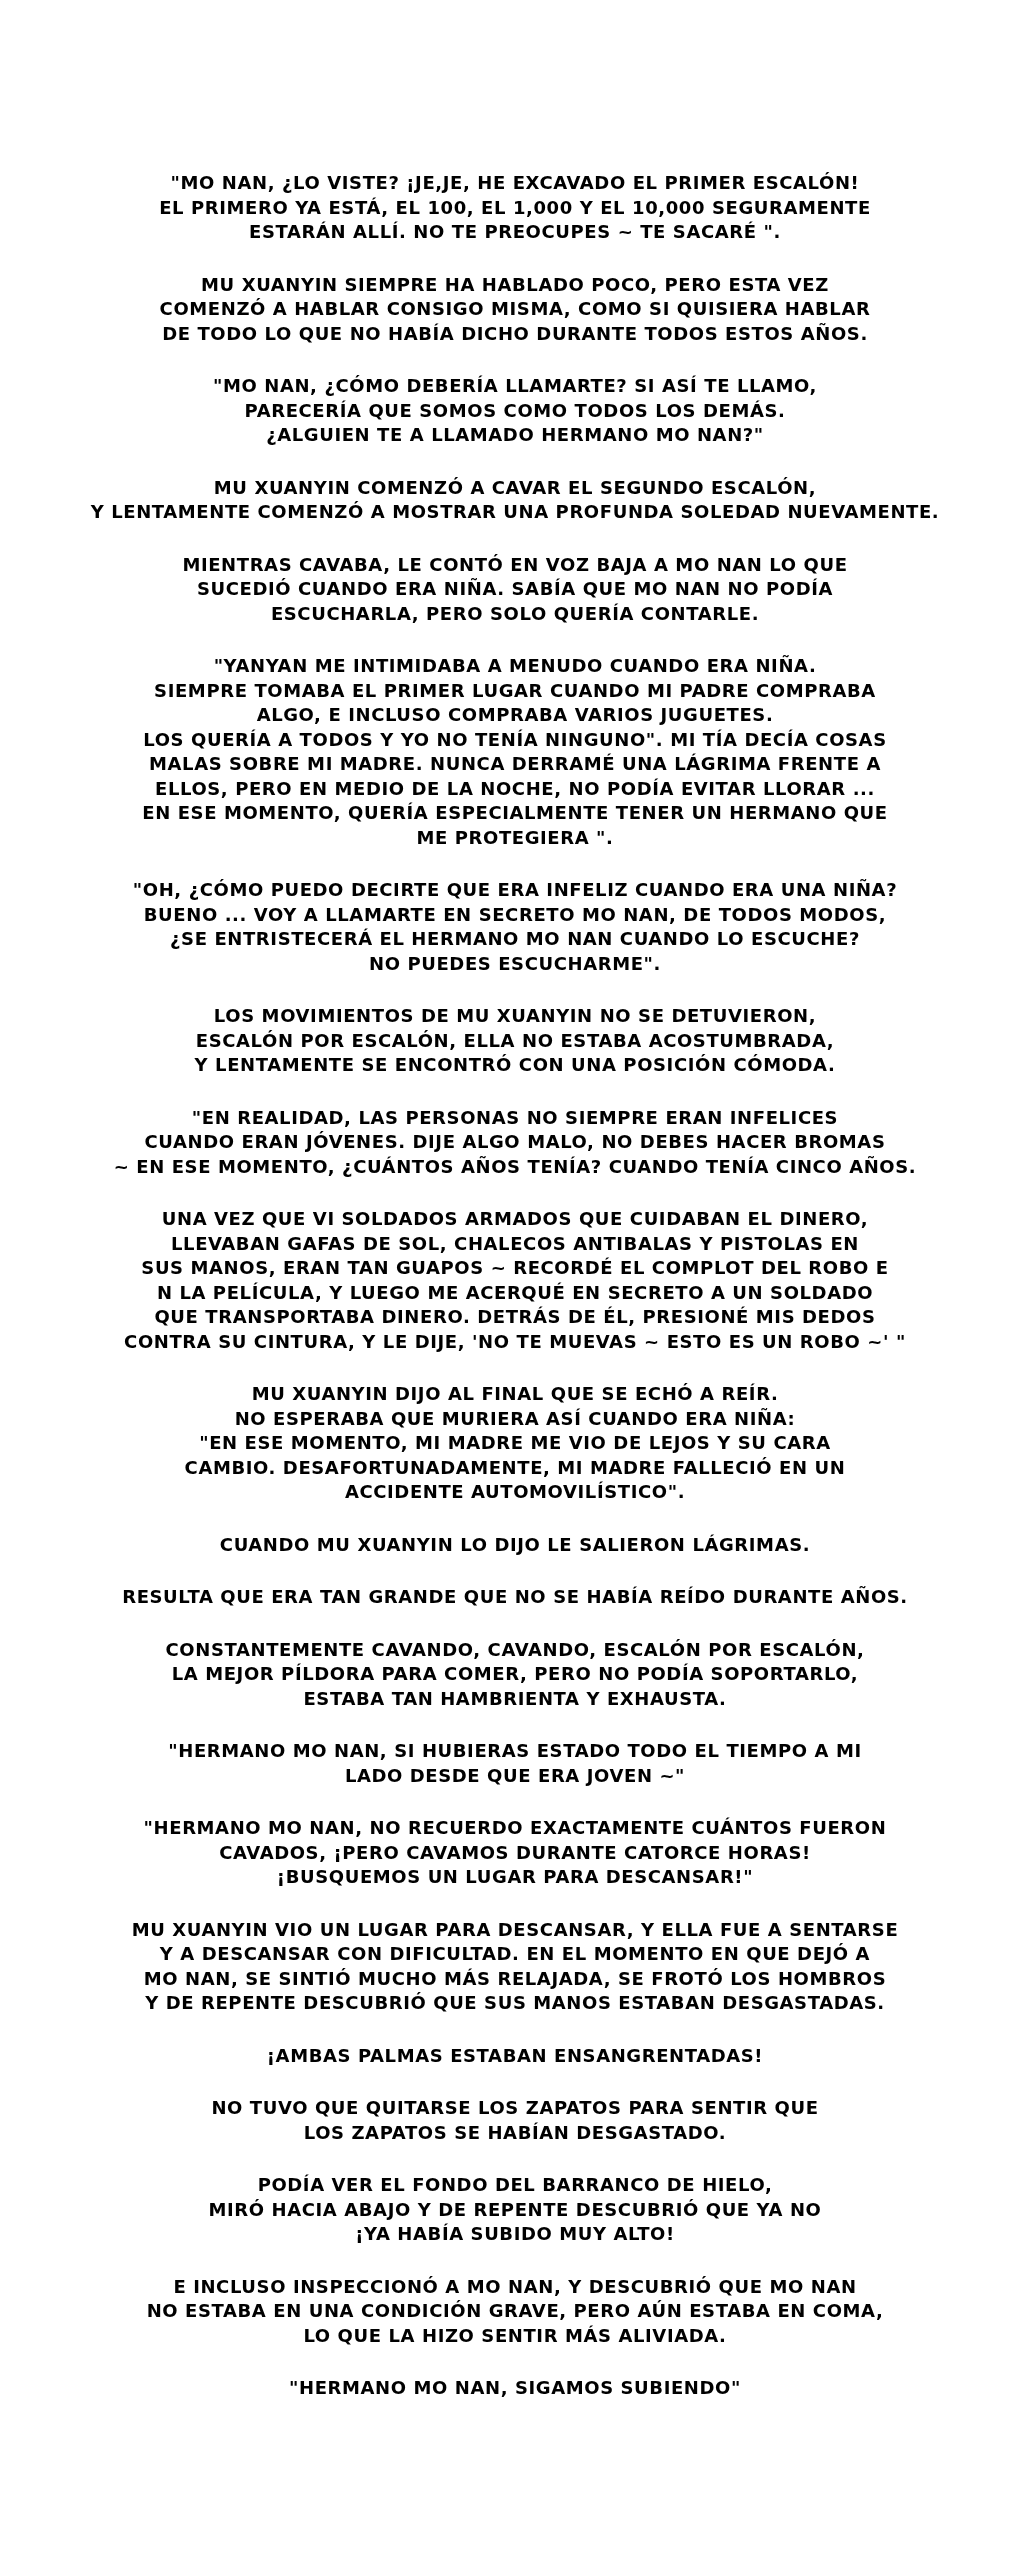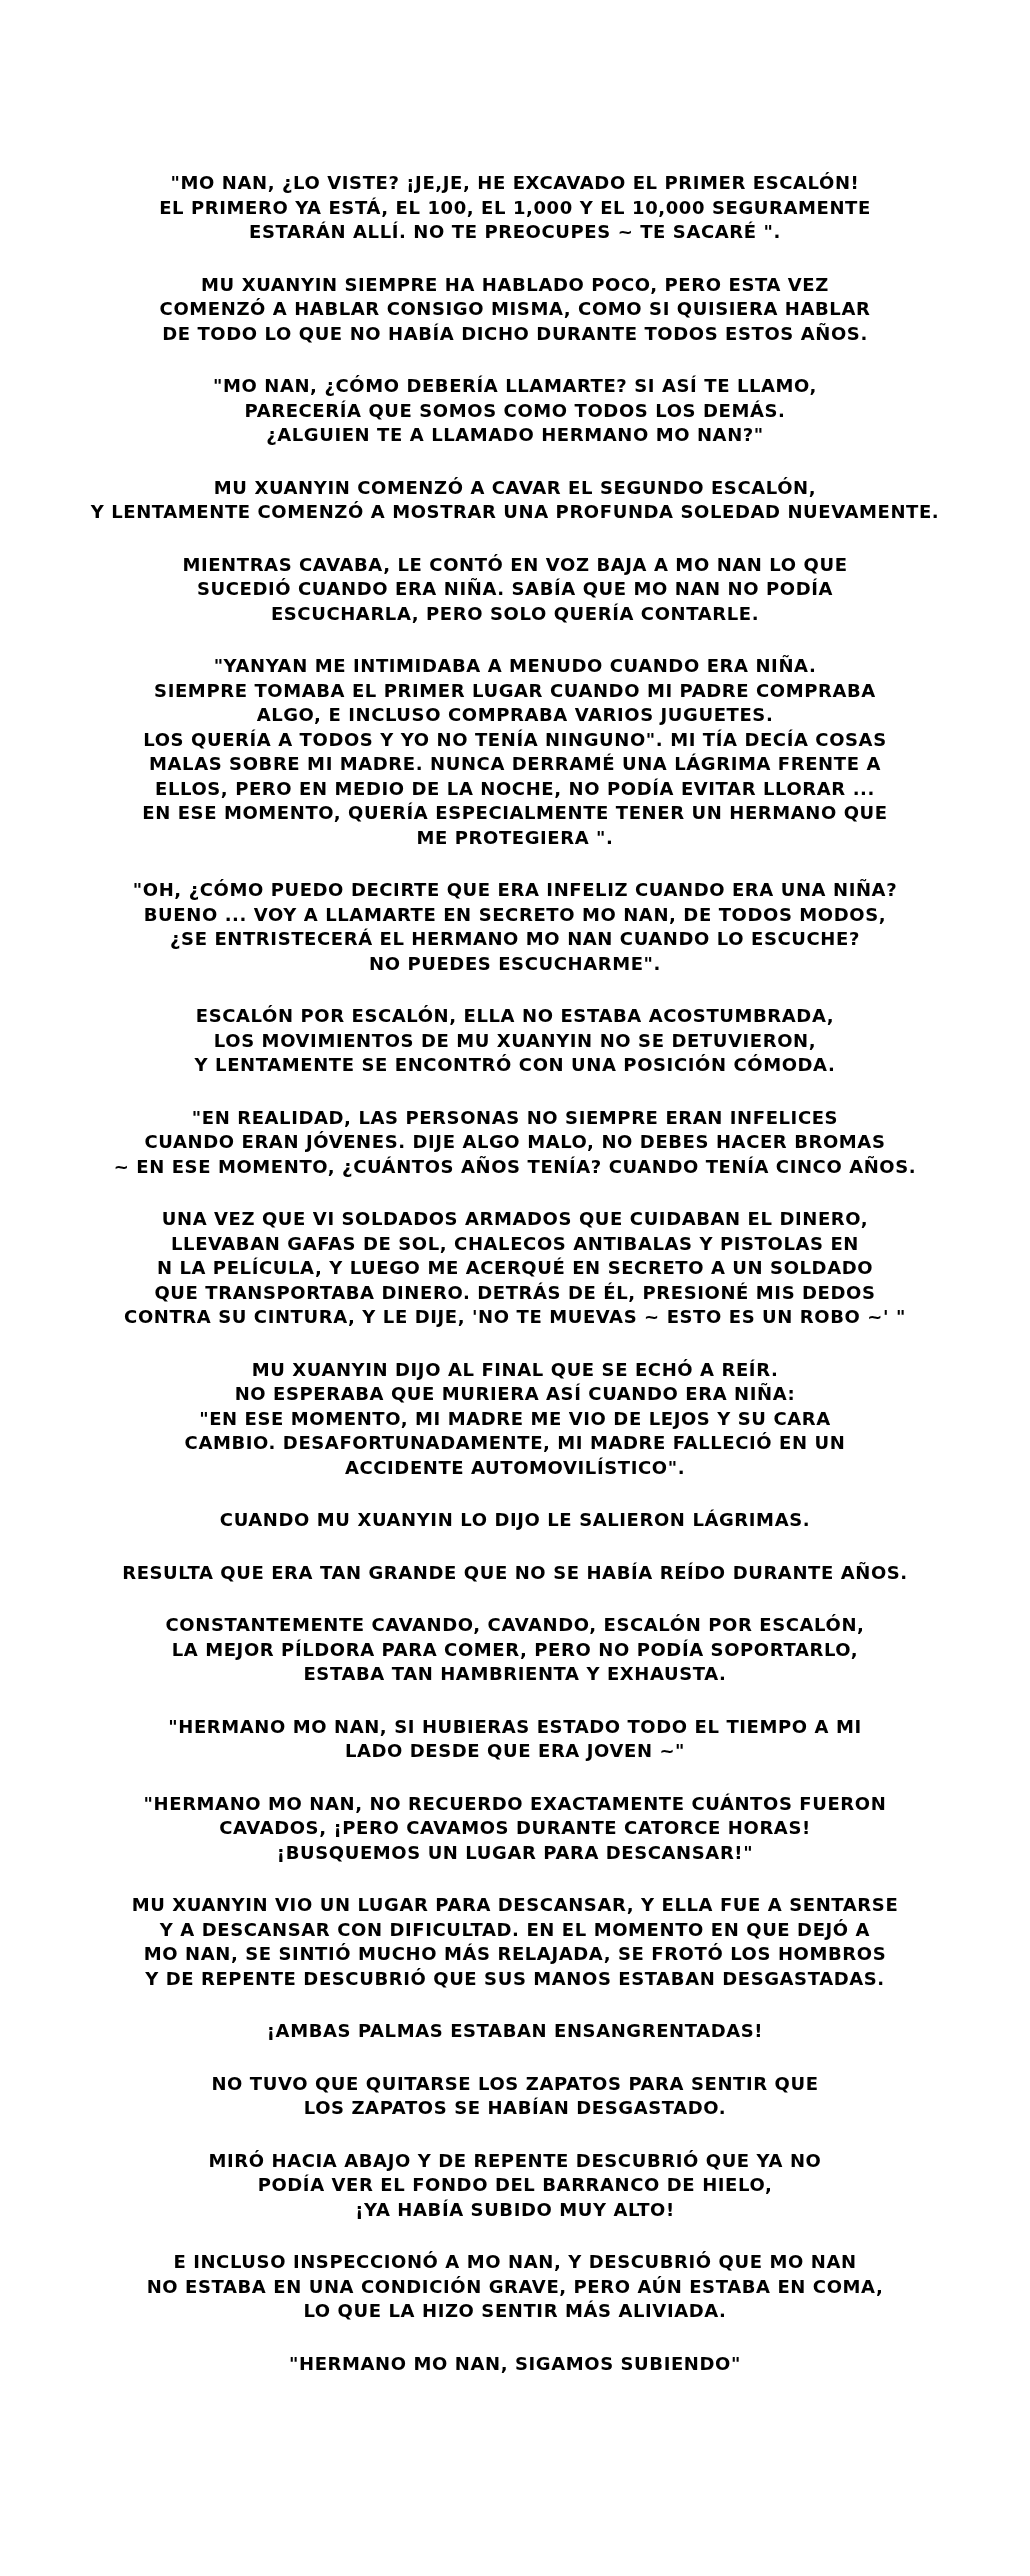--- a/index.html
+++ b/index.html
@@ -59,32 +59,33 @@
       <span class="line">EN ESE MOMENTO, QUERÍA ESPECIALMENTE TENER UN HERMANO QUE</span>
       <span class="line">ME PROTEGIERA ".</span>
     </div>
     <div class="para">
       <span class="line">"OH, ¿CÓMO PUEDO DECIRTE QUE ERA INFELIZ CUANDO ERA UNA NIÑA?</span>
       <span class="line">BUENO ... VOY A LLAMARTE EN SECRETO MO NAN, DE TODOS MODOS,</span>
       <span class="line">¿SE ENTRISTECERÁ EL HERMANO MO NAN CUANDO LO ESCUCHE?</span>
       <span class="line">NO PUEDES ESCUCHARME".</span>
     </div>
     <div class="para">
+      <span class="line">LOS MOVIMIENTOS DE MU XUANYIN NO SE DETUVIERON,</span>
       <span class="line">ESCALÓN POR ESCALÓN, ELLA NO ESTABA ACOSTUMBRADA,</span>
-      <span class="line">LOS MOVIMIENTOS DE MU XUANYIN NO SE DETUVIERON,</span>
       <span class="line">Y LENTAMENTE SE ENCONTRÓ CON UNA POSICIÓN CÓMODA.</span>
     </div>
     <div class="para">
       <span class="line">"EN REALIDAD, LAS PERSONAS NO SIEMPRE ERAN INFELICES</span>
       <span class="line">CUANDO ERAN JÓVENES. DIJE ALGO MALO, NO DEBES HACER BROMAS</span>
       <span class="line">~ EN ESE MOMENTO, ¿CUÁNTOS AÑOS TENÍA? CUANDO TENÍA CINCO AÑOS.</span>
     </div>
     <div class="para">
       <span class="line">UNA VEZ QUE VI SOLDADOS ARMADOS QUE CUIDABAN EL DINERO,</span>
       <span class="line">LLEVABAN GAFAS DE SOL, CHALECOS ANTIBALAS Y PISTOLAS EN</span>
+      <span class="line">SUS MANOS, ERAN TAN GUAPOS ~ RECORDÉ EL COMPLOT DEL ROBO E</span>
       <span class="line">N LA PELÍCULA, Y LUEGO ME ACERQUÉ EN SECRETO A UN SOLDADO</span>
       <span class="line">QUE TRANSPORTABA DINERO. DETRÁS DE ÉL, PRESIONÉ MIS DEDOS</span>
       <span class="line">CONTRA SU CINTURA, Y LE DIJE, 'NO TE MUEVAS ~ ESTO ES UN ROBO ~' "</span>
     </div>
     <div class="para">
       <span class="line">MU XUANYIN DIJO AL FINAL QUE SE ECHÓ A REÍR.</span>
       <span class="line">NO ESPERABA QUE MURIERA ASÍ CUANDO ERA NIÑA:</span>
       <span class="line">"EN ESE MOMENTO, MI MADRE ME VIO DE LEJOS Y SU CARA</span>
       <span class="line">CAMBIO. DESAFORTUNADAMENTE, MI MADRE FALLECIÓ EN UN</span>
       <span class="line">ACCIDENTE AUTOMOVILÍSTICO".</span>
@@ -116,22 +117,22 @@
       <span class="line">Y DE REPENTE DESCUBRIÓ QUE SUS MANOS ESTABAN DESGASTADAS.</span>
     </div>
     <div class="para">
       <span class="line">¡AMBAS PALMAS ESTABAN ENSANGRENTADAS!</span>
     </div>
     <div class="para">
       <span class="line">NO TUVO QUE QUITARSE LOS ZAPATOS PARA SENTIR QUE</span>
       <span class="line">LOS ZAPATOS SE HABÍAN DESGASTADO.</span>
     </div>
     <div class="para">
+      <span class="line">PODÍA VER EL FONDO DEL BARRANCO DE HIELO,</span>
       <span class="line">MIRÓ HACIA ABAJO Y DE REPENTE DESCUBRIÓ QUE YA NO</span>
-      <span class="line">PODÍA VER EL FONDO DEL BARRANCO DE HIELO,</span>
       <span class="line">¡YA HABÍA SUBIDO MUY ALTO!</span>
     </div>
     <div class="para">
       <span class="line">E INCLUSO INSPECCIONÓ A MO NAN, Y DESCUBRIÓ QUE MO NAN</span>
       <span class="line">NO ESTABA EN UNA CONDICIÓN GRAVE, PERO AÚN ESTABA EN COMA,</span>
       <span class="line">LO QUE LA HIZO SENTIR MÁS ALIVIADA.</span>
     </div>
     <div class="para">
       <span class="line">"HERMANO MO NAN, SIGAMOS SUBIENDO"</span>
     </div>

